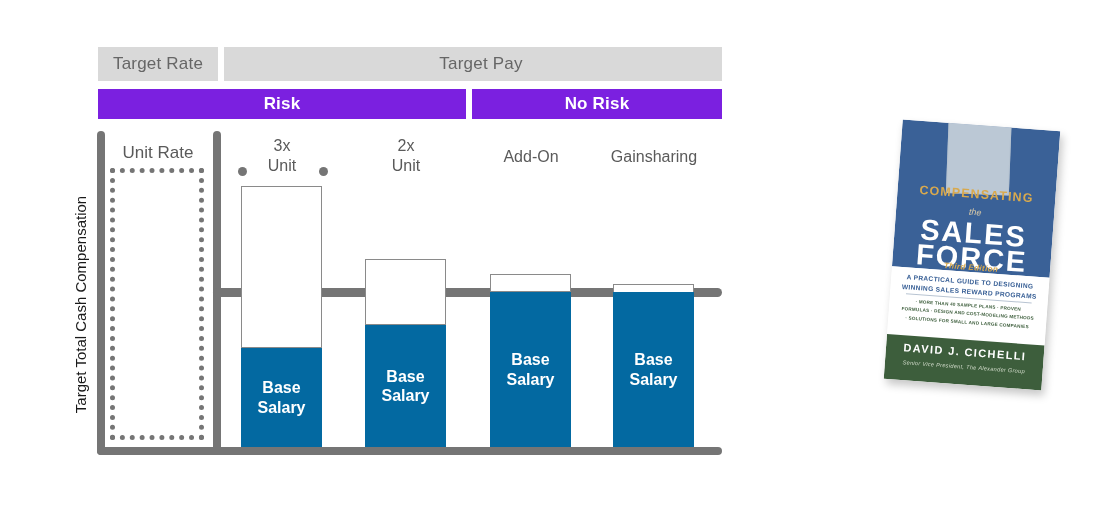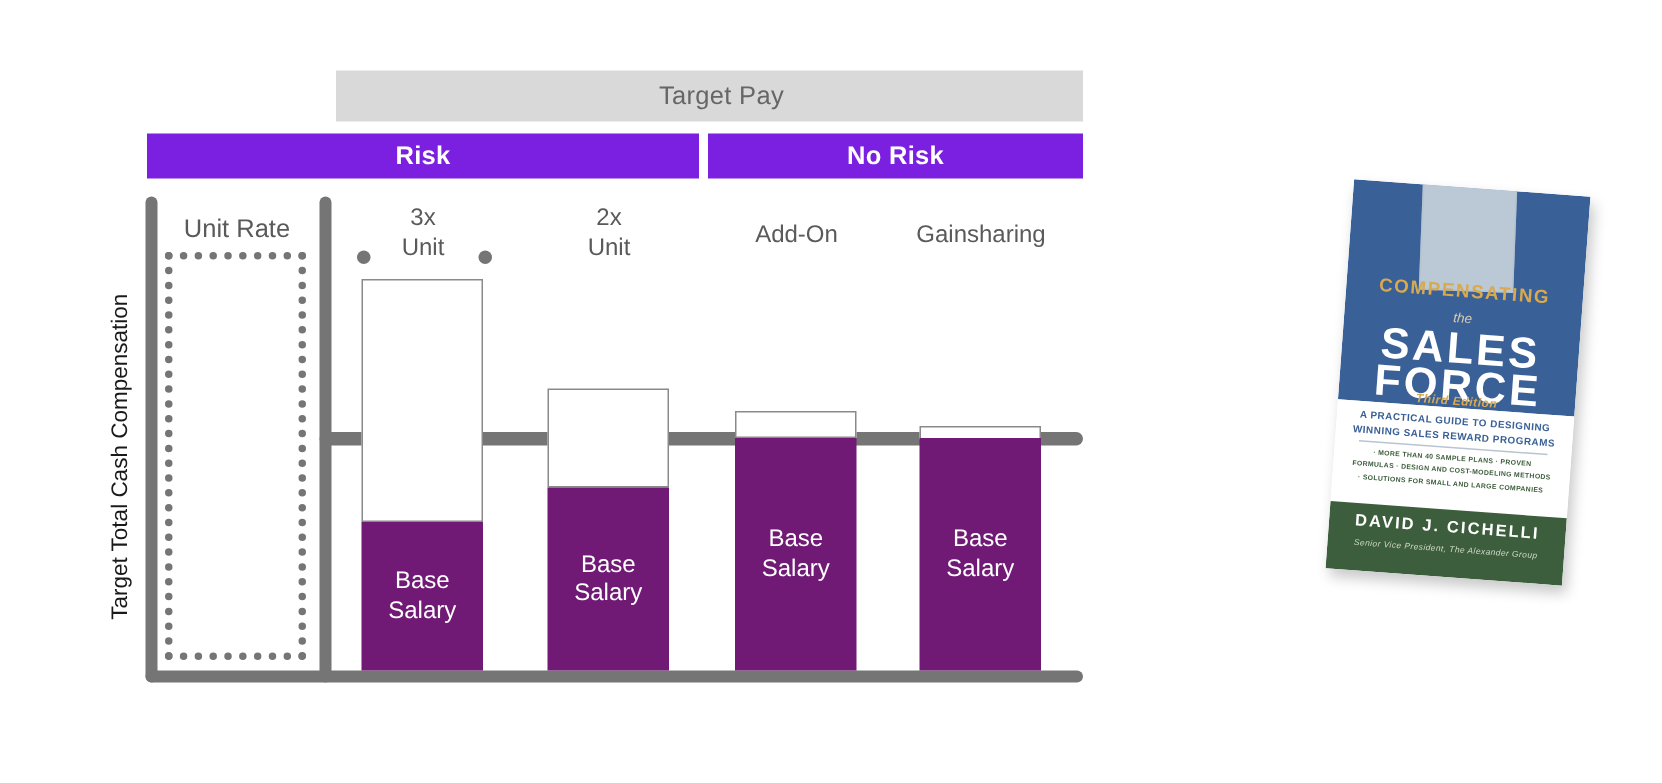--- a/index.html
+++ b/index.html
@@ -132,24 +132,24 @@
 
   
   .bar-group { position: absolute; }
   .bar-outline {
     position: absolute;
     border: 1.5px solid #8a8a8a;
     background: #ffffff;
   }
   .bar-base {
     position: absolute;
-    background: #701a75;
+    background: #0369a1;
     color: #ffffff;
     font-size: 16px;
-    font-weight: normal;
+    font-weight: bold;
     line-height: 1.2;
     display: flex;
     align-items: center;
     justify-content: center;
     text-align: center;
   }
 
   
   #book {
     position: absolute;
@@ -213,20 +213,21 @@
   #bk-author-sub {
     position: absolute; top: 92%; width: 100%; text-align: center;
     font-size: 5.6px; font-style: italic; color: #cfd9c8; letter-spacing: .3px;
   }
 </style>
 </head>
 <body>
 
 <div id="root">
 
+  <div id="hdr-target-rate" class="hdr-box">Target Rate</div>
   <div id="hdr-target-pay" class="hdr-box">Target Pay</div>
 
   <div id="band-risk" class="band-box">Risk</div>
   <div id="band-no-risk" class="band-box">No Risk</div>
 
   <div id="plot">
 
     <div id="y-axis-label">Target Total Cash Compensation</div>
 
     <div id="axis-left" class="axis-v"></div>

